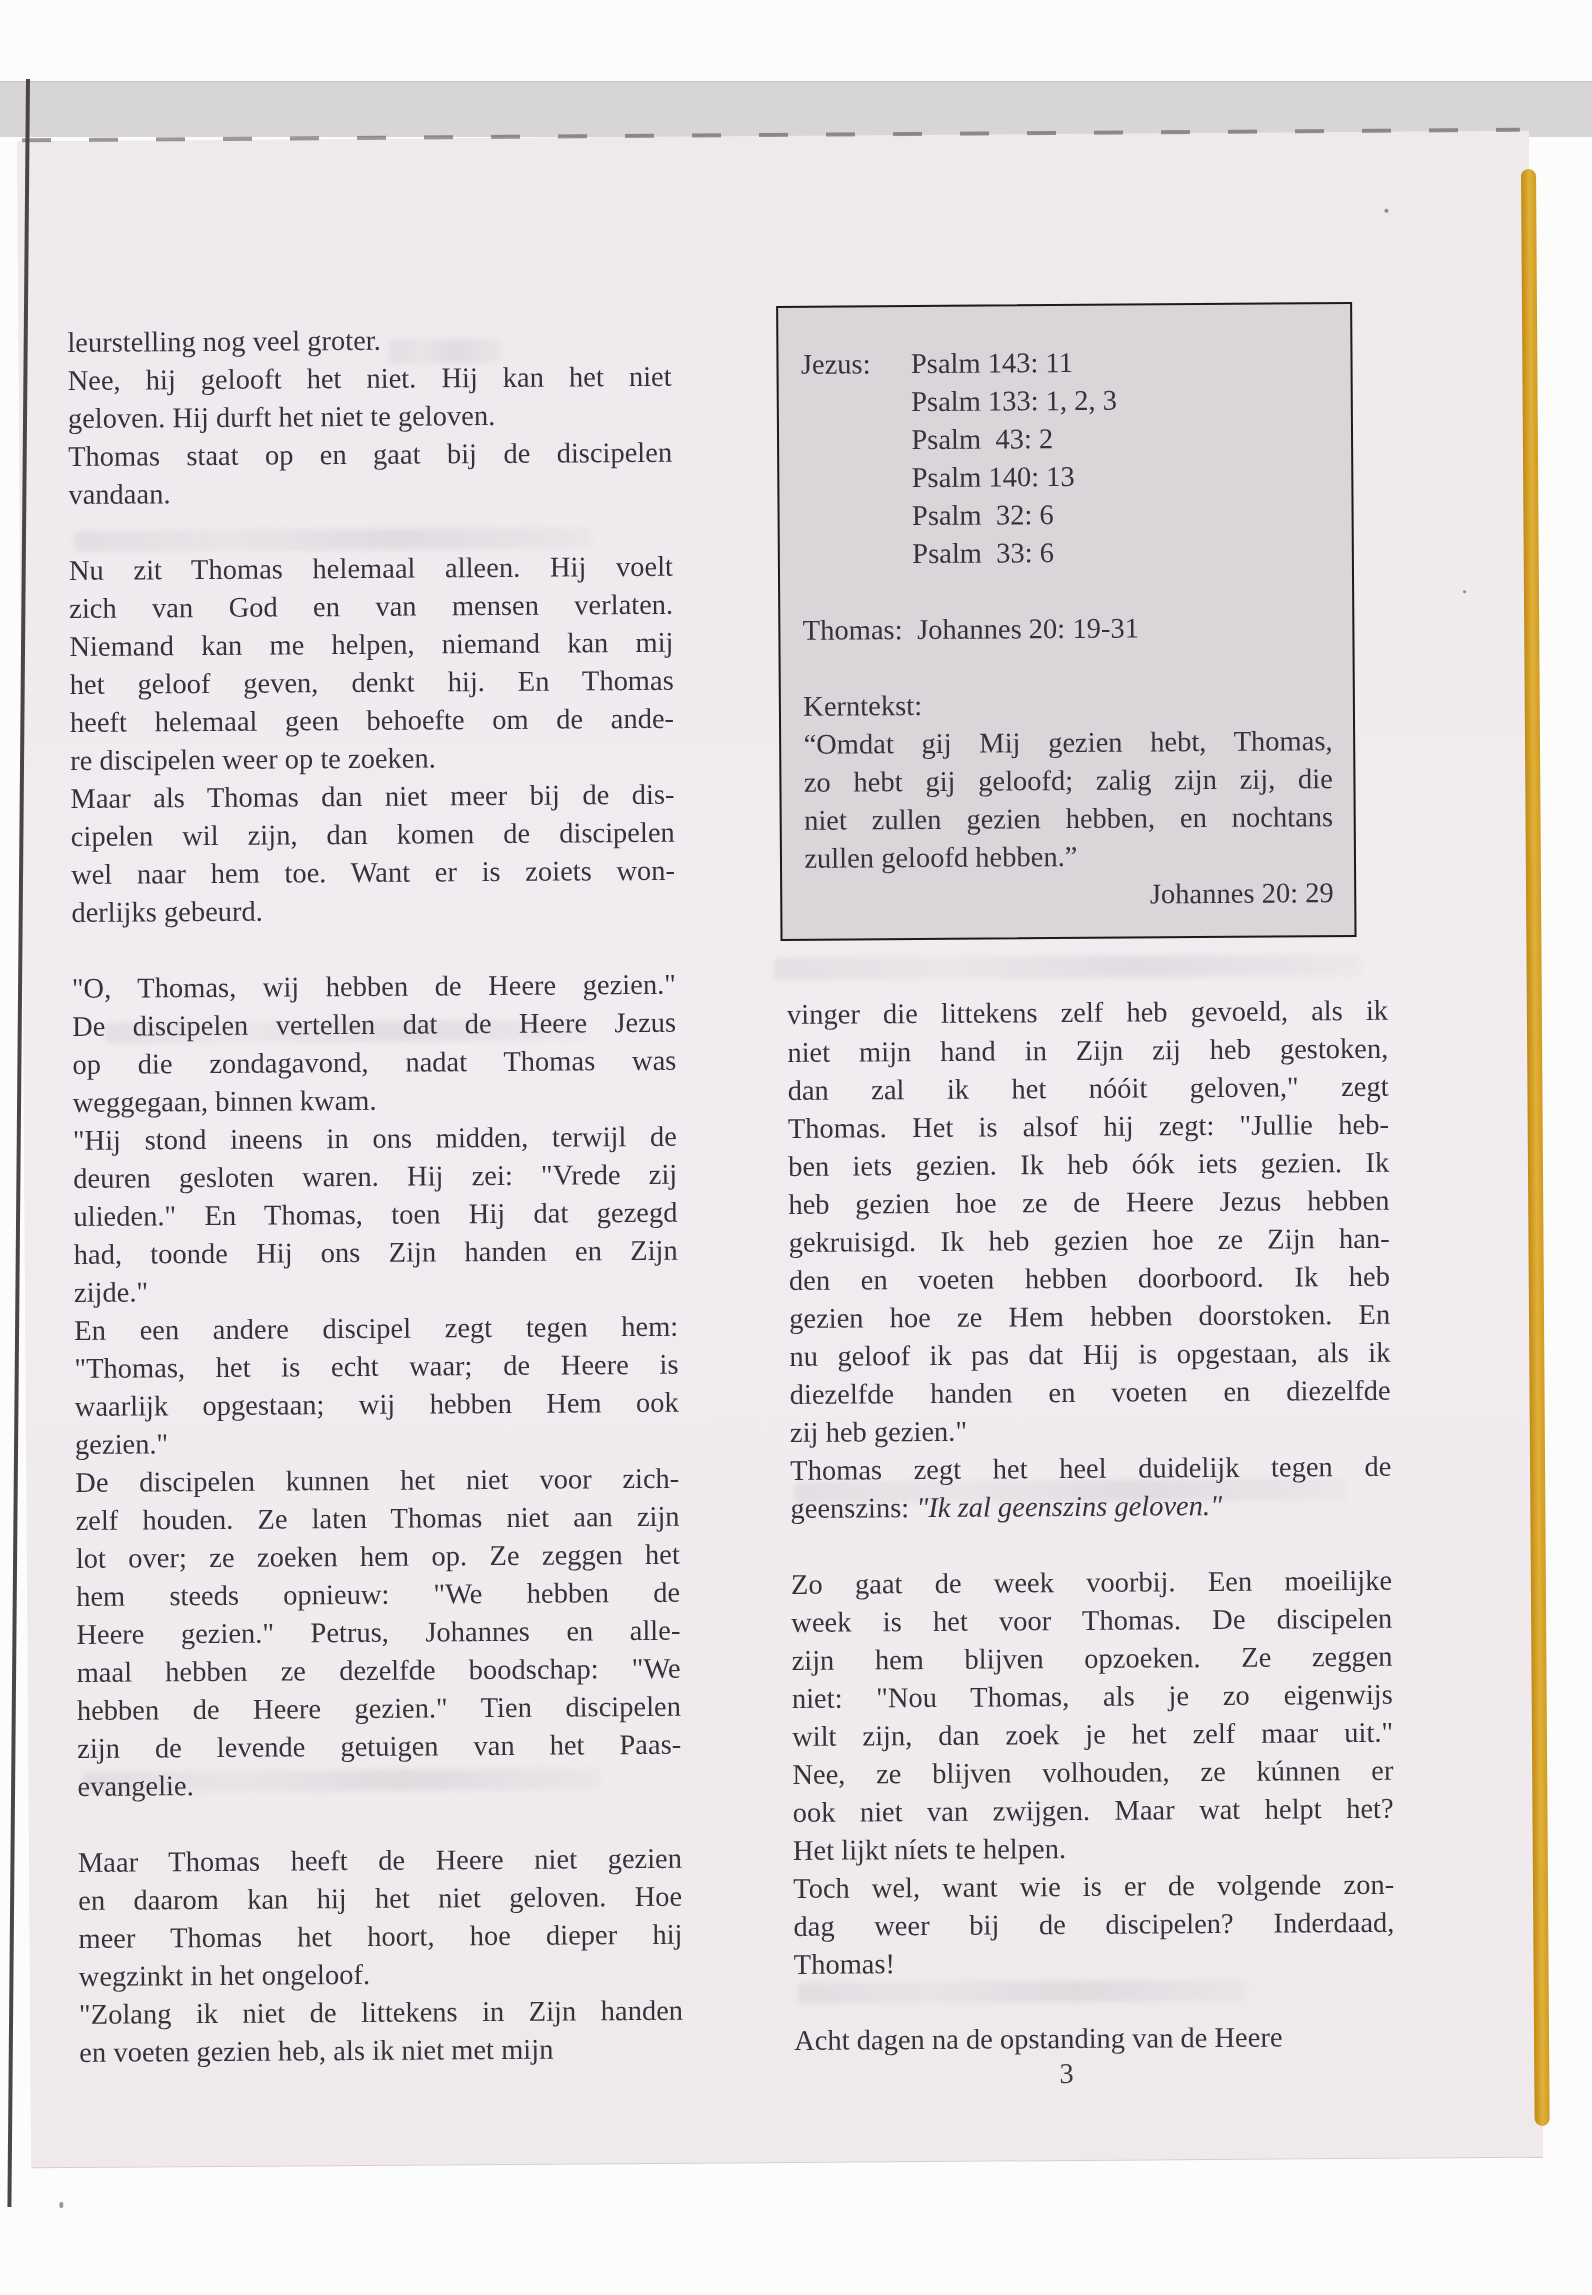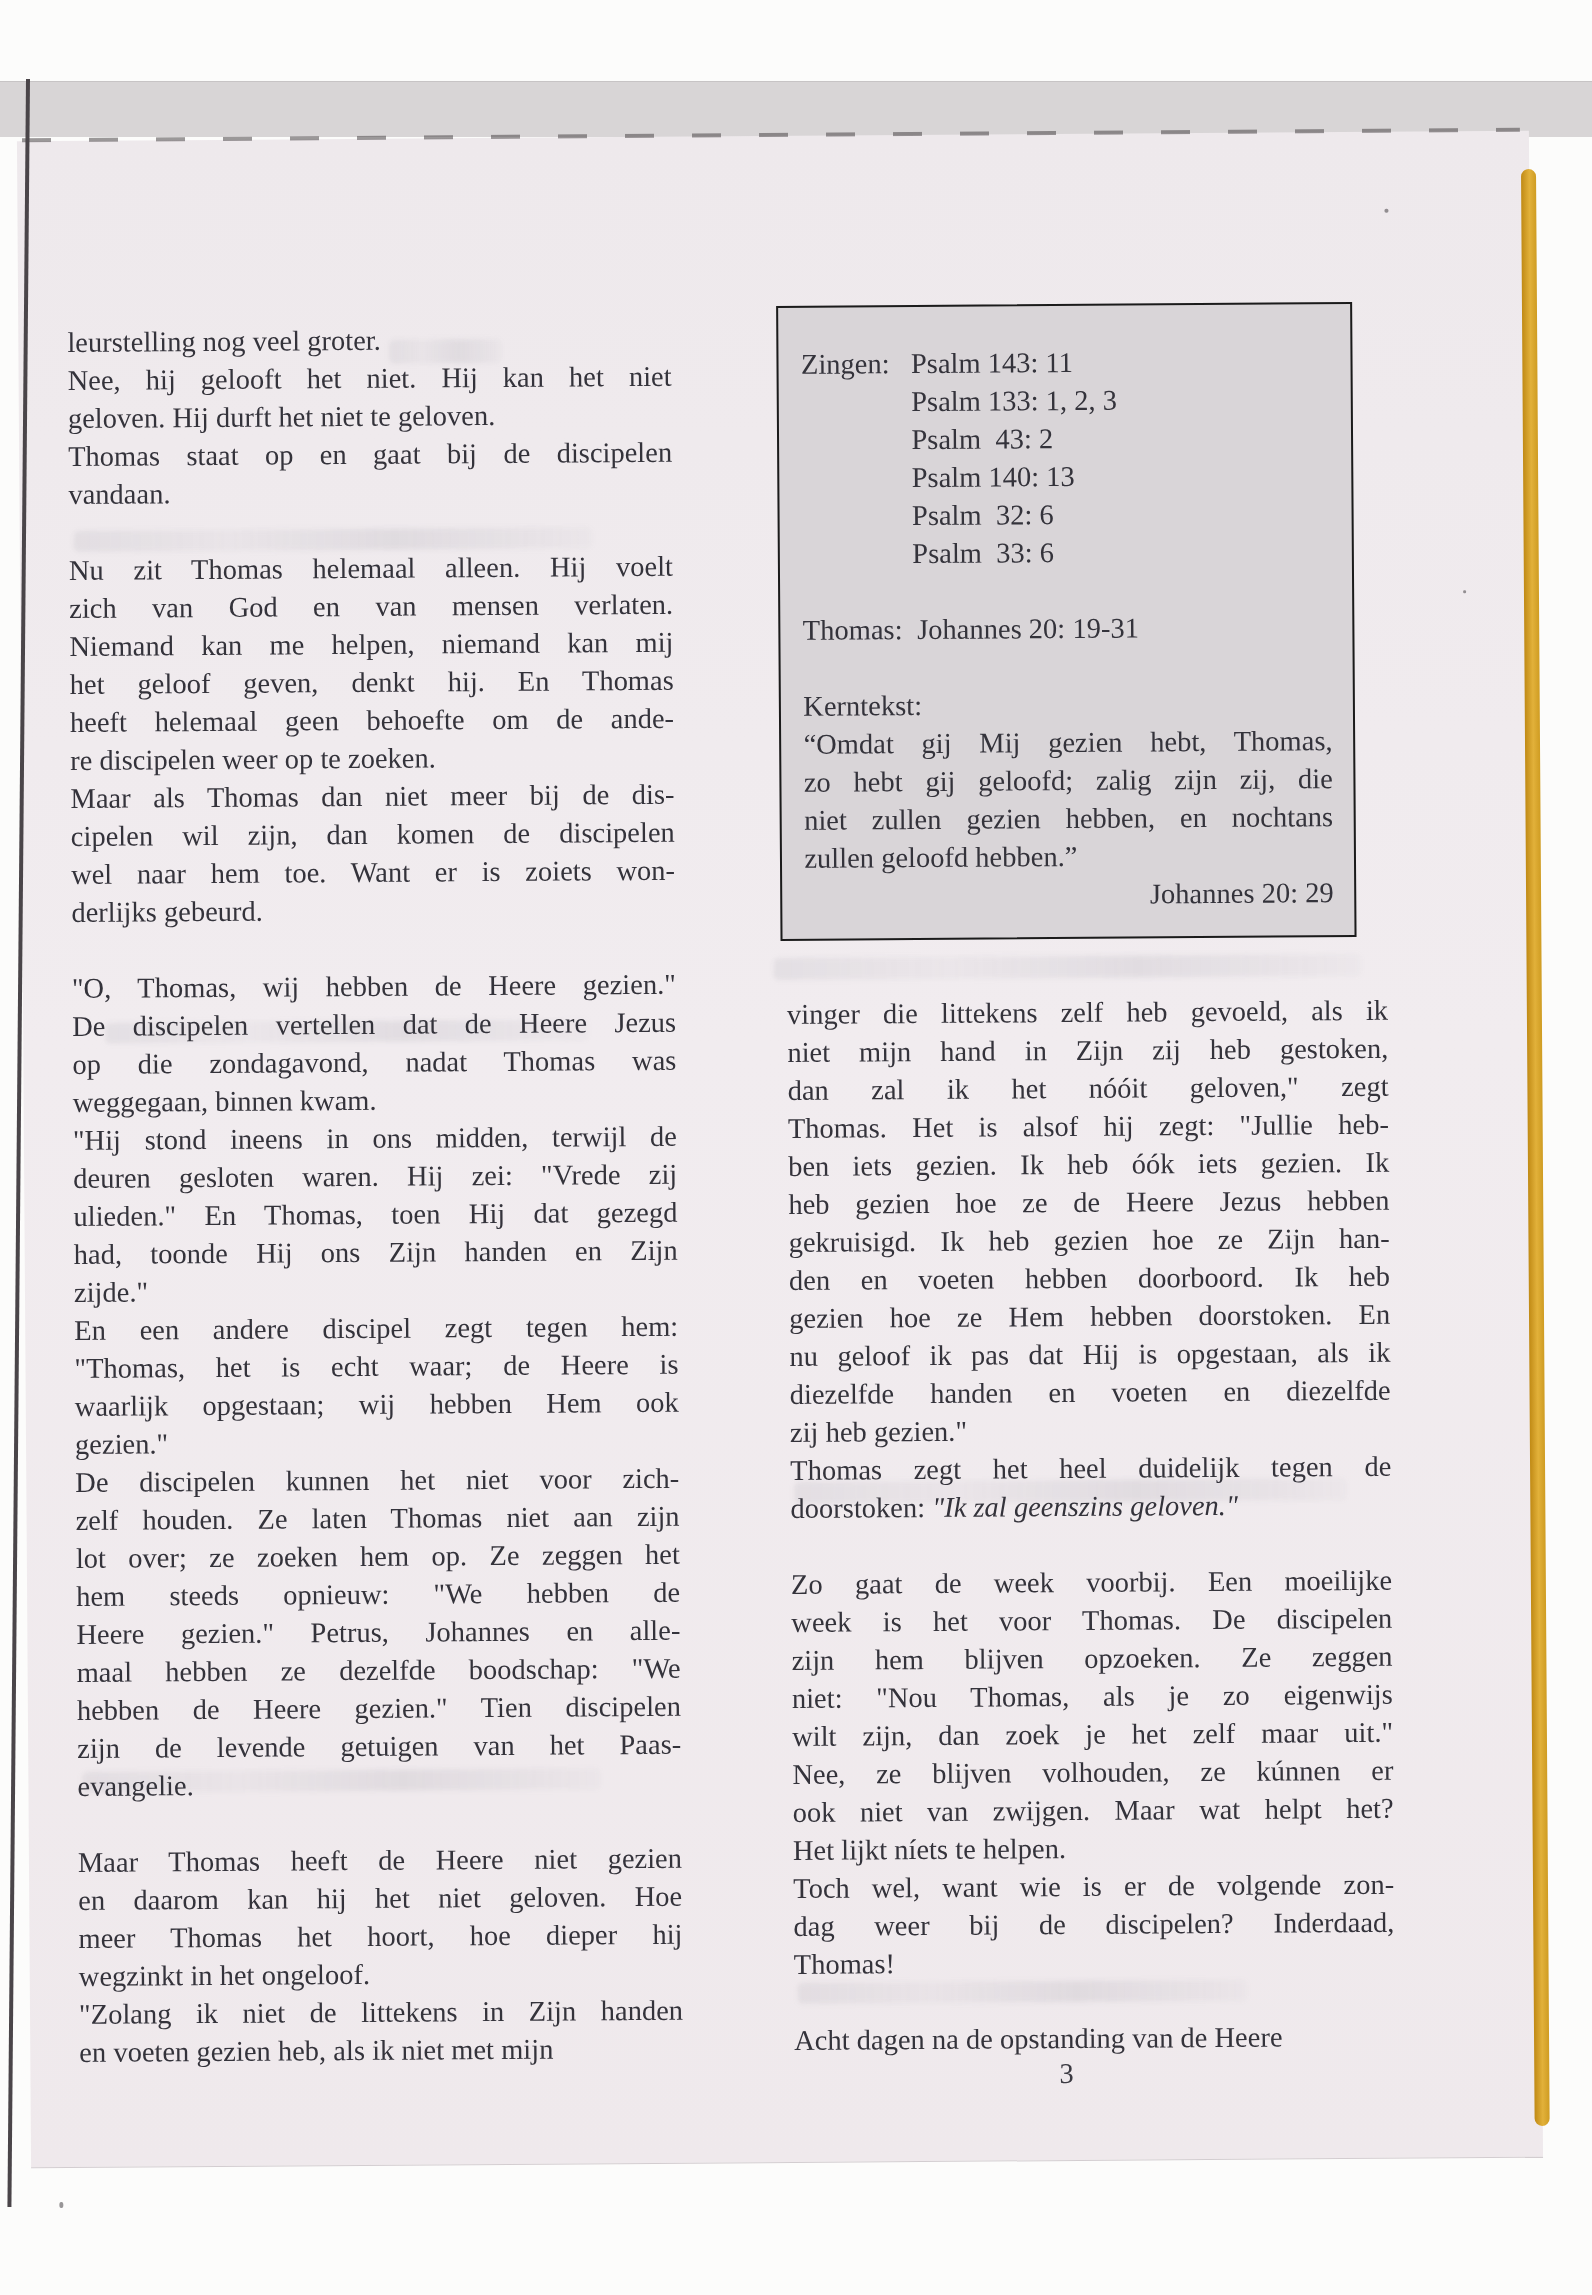--- a/index.html
+++ b/index.html
@@ -136,21 +136,21 @@
         <div class="ln ln-end">wegzinkt in het ongeloof.</div>
       </div>
       <div class="block">
         <div class="ln">"Zolang ik niet de littekens in Zijn handen</div>
         <div class="ln ln-end">en voeten gezien heb, als ik niet met mijn</div>
       </div>
     </div>
 
   <div class="box">
     <div class="zingen-row">
-      <div class="z-label">Zingen:</div>
+      <div class="z-label">Jezus:</div>
       <div id="psalm-list">
           <div class="psalm">Psalm 143: 11</div>
           <div class="psalm">Psalm 133: 1, 2, 3</div>
           <div class="psalm">Psalm  43: 2</div>
           <div class="psalm">Psalm 140: 13</div>
           <div class="psalm">Psalm  32: 6</div>
           <div class="psalm">Psalm  33: 6</div>
         </div>
     </div>
     <div class="lezen-row">
@@ -179,21 +179,21 @@
         <div class="ln">heb gezien hoe ze de Heere Jezus hebben</div>
         <div class="ln">gekruisigd. Ik heb gezien hoe ze Zijn han-</div>
         <div class="ln">den en voeten hebben doorboord. Ik heb</div>
         <div class="ln">gezien hoe ze Hem hebben doorstoken. En</div>
         <div class="ln">nu geloof ik pas dat Hij is opgestaan, als ik</div>
         <div class="ln">diezelfde handen en voeten en diezelfde</div>
         <div class="ln ln-end">zij heb gezien."</div>
       </div>
       <div class="block">
         <div class="ln">Thomas zegt het heel duidelijk tegen de</div>
-        <div class="ln ln-end"><span>doorstoken: </span><em>"Ik zal geenszins geloven."</em></div>
+        <div class="ln ln-end"><span>geenszins: </span><em>"Ik zal geenszins geloven."</em></div>
       </div>
       <div class="block gap">
         <div class="ln">Zo gaat de week voorbij. Een moeilijke</div>
         <div class="ln">week is het voor Thomas. De discipelen</div>
         <div class="ln">zijn hem blijven opzoeken. Ze zeggen</div>
         <div class="ln">niet: "Nou Thomas, als je zo eigenwijs</div>
         <div class="ln">wilt zijn, dan zoek je het zelf maar uit."</div>
         <div class="ln">Nee, ze blijven volhouden, ze kúnnen er</div>
         <div class="ln">ook niet van zwijgen. Maar wat helpt het?</div>
         <div class="ln ln-end">Het lijkt níets te helpen.</div>

